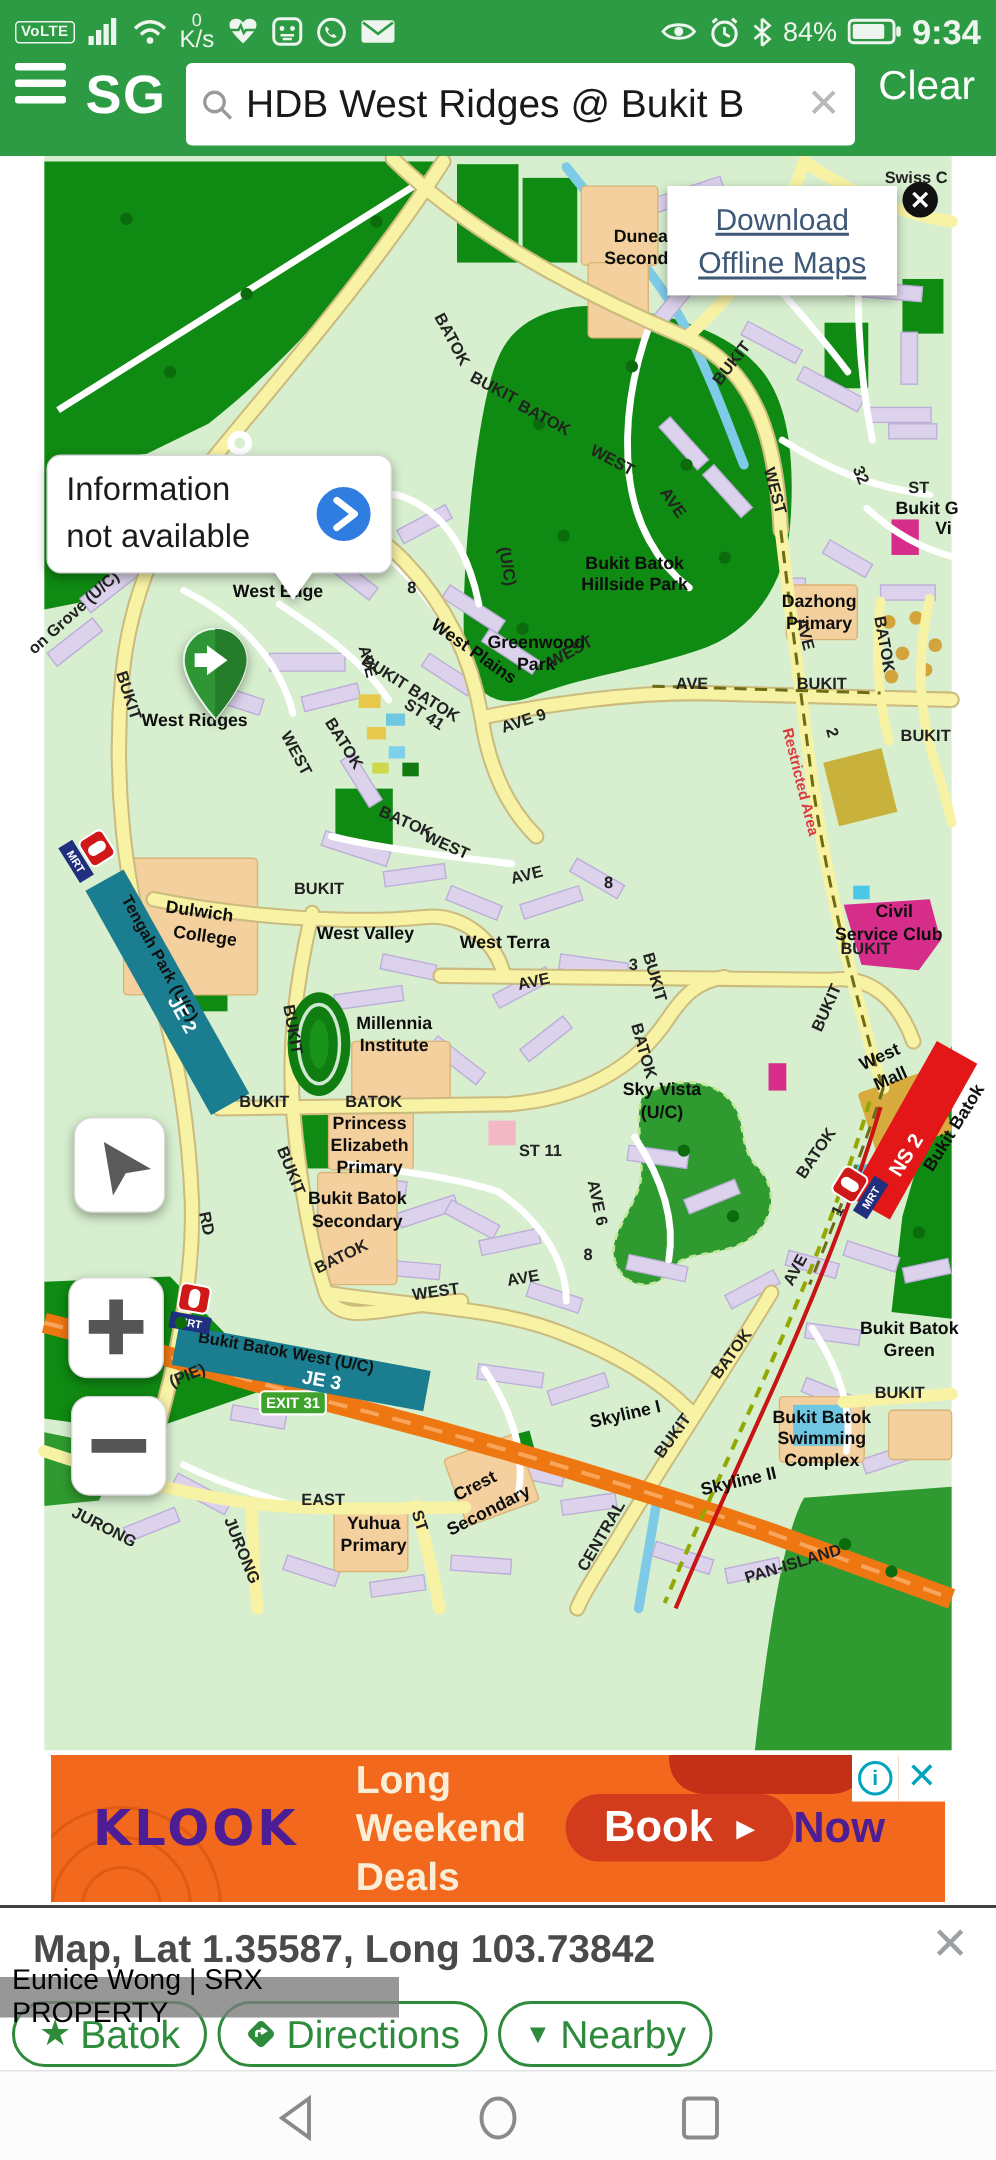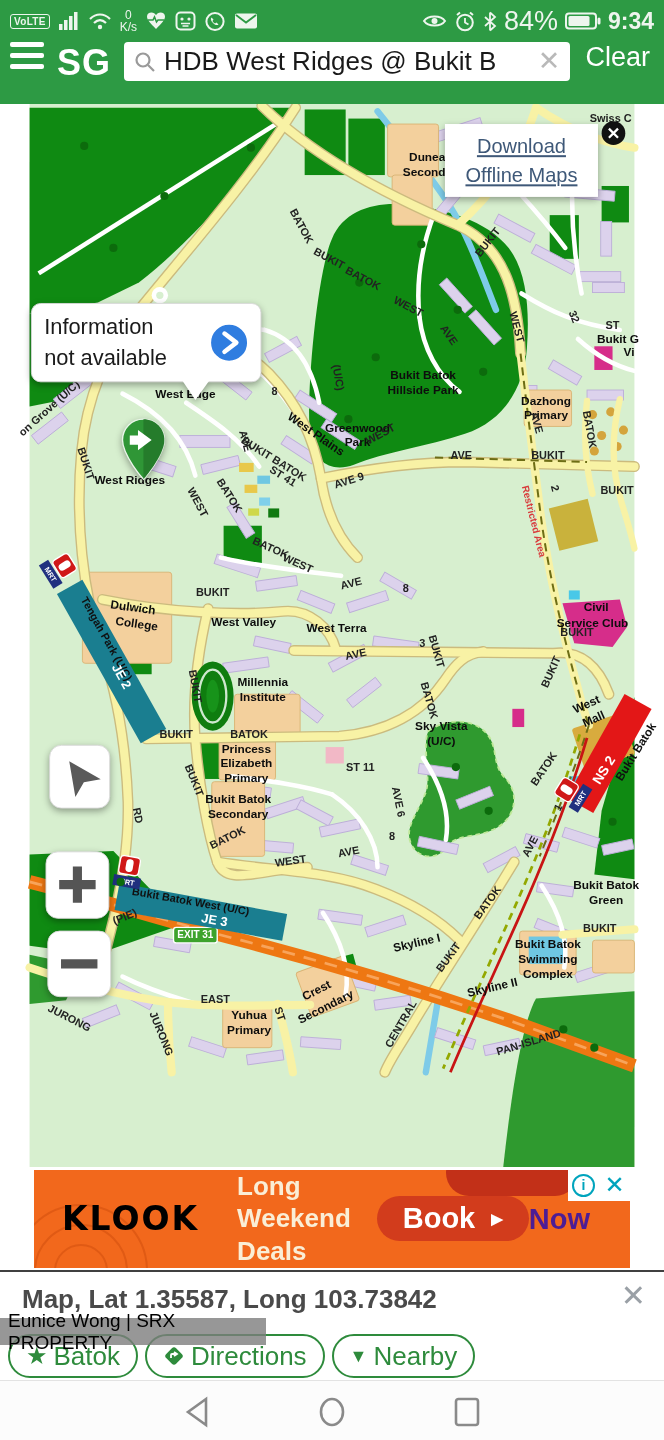--- a/index.html
+++ b/index.html
@@ -2,30 +2,30 @@
 <html><head>
 <meta charset="utf-8">
 <style>
   html,body{margin:0;padding:0;background:#888}
   .screen{width:664px;height:1440px;position:relative;font-family:"Liberation Sans",sans-serif;background:#fff;overflow:hidden;margin:0 auto}
   
   .status-bar{height:42px;background:#2d9a44;display:flex;align-items:center;padding:0 10px;gap:8px;color:#eef5ee}
   .sb-ic{display:block}
   .volte{font:bold 10px "Liberation Sans",sans-serif;border:1.5px solid #eef5ee;border-radius:3px;padding:1px 3px;letter-spacing:.3px}
   .kps{display:flex;flex-direction:column;align-items:center;line-height:1}
-  .kps .v{font-size:12px}.kps .u{font-size:12px}
+  .kps .v{font-size:12px}.kps .u{font-size:16px}
   .sb-right{margin-left:auto;display:flex;align-items:center;gap:7px}
-  .pct{font-size:27px}
+  .pct{font-size:18px}
   .time{font:bold 23px "Liberation Sans",sans-serif}
   
   .toolbar{height:62px;background:#2d9a44;display:flex;align-items:flex-start;padding:0 10px;gap:13px}
   .burger{display:flex;flex-direction:column;gap:6px;cursor:pointer}
   .burger span{width:34px;height:5px;background:#fff;border-radius:2px;display:block}
   .logo{font:bold 36px "Liberation Sans",sans-serif;color:#fff;letter-spacing:1px}
-  .searchbox{flex:1;height:39px;background:#fff;border-radius:4px;display:flex;align-items:center;padding:0 10px;gap:6px}
+  .searchbox{flex:1;height:55px;background:#fff;border-radius:4px;display:flex;align-items:center;padding:0 10px;gap:6px}
   .searchbox input{border:0;outline:0;flex:1;font:26px "Liberation Sans",sans-serif;color:#191919;min-width:0;background:transparent}
   .sx{font-size:27px;color:#b9b9b9;cursor:pointer;line-height:1}
   .clear-btn{color:#fff;font:27px "Liberation Sans",sans-serif;cursor:pointer;padding:0 4px 0 2px}
   
   .map-wrap{height:1063px;position:relative}
   .map-wrap svg{display:block}
   .bld{fill:#dcd2ec;stroke:#bcaed8;stroke-width:1}
   .tan{fill:#f3d09d;stroke:#d9b474;stroke-width:1}
   .park{fill:#0f8a12}.park2{fill:#2f9a2f}
   .rw{fill:none;stroke:#fff;stroke-width:5;stroke-linecap:round}
@@ -49,21 +49,21 @@
   .lnk{font:22px "Liberation Sans",sans-serif;fill:#3e5878;text-anchor:middle;text-decoration:underline}
   .callout-t{font:24px "Liberation Sans",sans-serif;fill:#1b1b1b}
   .exitt{font:bold 11px "Liberation Sans",sans-serif;fill:#fff;text-anchor:middle}
   .ctl{fill:#fff;stroke:#d7d7d7;stroke-width:1}
   .shadow{filter:drop-shadow(0 3px 4px rgba(0,0,0,.35))}
   
   .ad-strip{height:103px;background:#fff;display:flex;justify-content:center;align-items:center}
   .ad{width:596px;height:98px;background:#f2681c;position:relative;overflow:hidden;display:flex;align-items:center;cursor:pointer}
   .ad-blob{position:absolute;right:52px;top:-20px;width:132px;height:46px;background:#c23018;border-radius:24px}
   .swirl{position:absolute;border:2px solid #e05a14;border-radius:50%}
-  .ad-brand{font:bold 33px "DejaVu Sans",sans-serif;color:#000000;letter-spacing:2px;margin-left:28px;z-index:1}
+  .ad-brand{font:bold 33px "DejaVu Sans",sans-serif;color:#4c1d95;letter-spacing:2px;margin-left:28px;z-index:1}
   .ad-copy{font:bold 26px "Liberation Sans",sans-serif;color:#faeed6;line-height:1.25;margin-left:38px;z-index:1}
   .ad-cta{margin-left:auto;margin-right:40px;z-index:1;display:flex;flex-direction:row;align-items:center}
   .ad-pill{background:#d23c1c;border-radius:28px;padding:6px 26px;display:flex;align-items:center;gap:16px;color:#fff;font:bold 29px "Liberation Sans",sans-serif;cursor:pointer}
   .ad-pill .tri{font-size:15px}
   .ad-now{font:bold 29px "Liberation Sans",sans-serif;color:#4c1d95;margin-top:2px}
   .ad-badges{position:absolute;top:0;right:0;display:flex;z-index:2}
   .adb{width:31px;height:31px;background:#fff;display:flex;align-items:center;justify-content:center;cursor:pointer}
   .circle-i{width:19px;height:19px;border:2px solid #00a4bd;border-radius:50%;color:#00a4bd;font:bold 14px "Liberation Sans",sans-serif;display:flex;align-items:center;justify-content:center}
   .adx{color:#00a4bd;font-size:24px;line-height:1}
   

